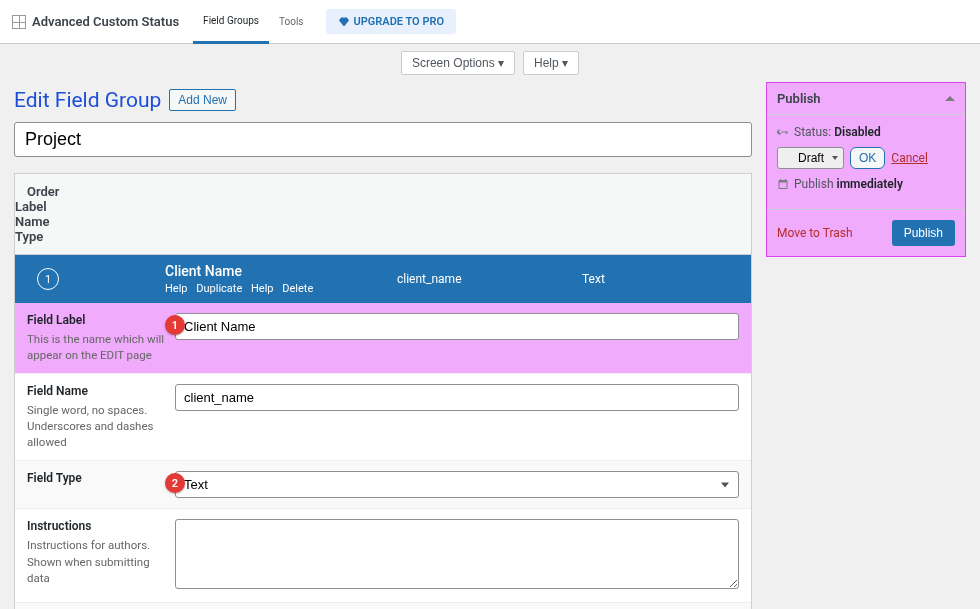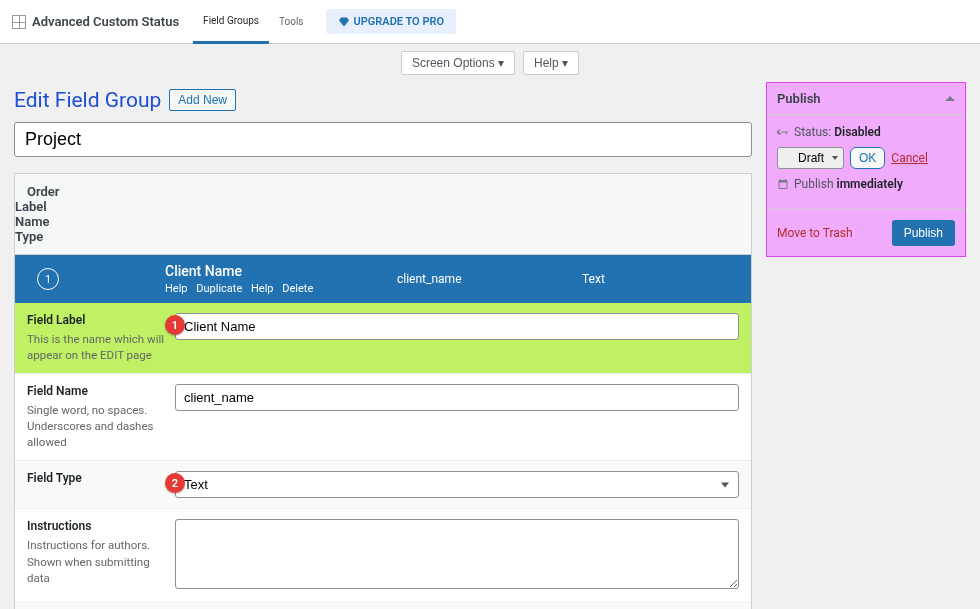--- a/index.html
+++ b/index.html
@@ -130,21 +130,21 @@
             <span>Help</span>
             <span>Delete</span>
           </div>
         </div>
         <div class="col-name">client_name</div>
         <div class="col-type">Text</div>
       </div>
 
       <div class="field-settings">
 
-        <div class="setting-row" style="background:#bef264">
+        <div class="setting-row" style="background:#f0abfc">
           <div class="setting-label-col">
             <span class="lbl">Field Label</span>
             <span class="desc">This is the name which will appear on the EDIT page</span>
           </div>
           <div class="setting-input-col">
             <div class="marker">1</div>
             <input type="text" value="Client Name" style="">
           </div>
         </div>
 

